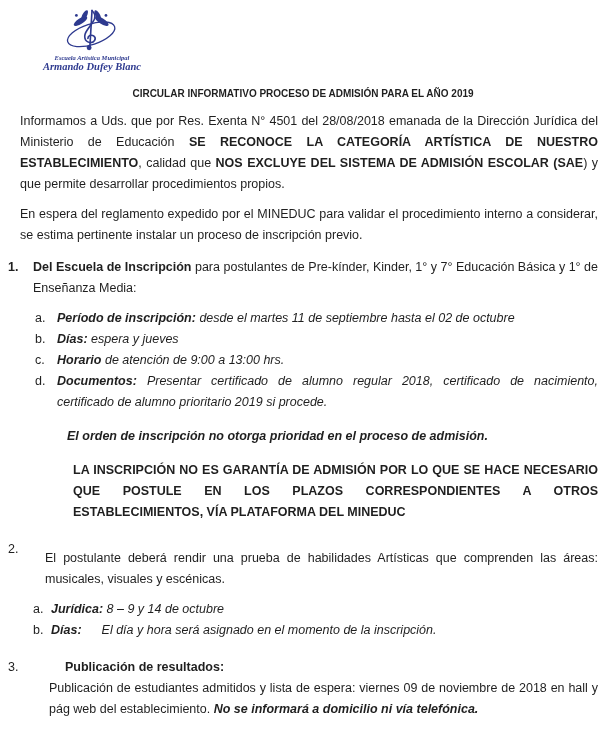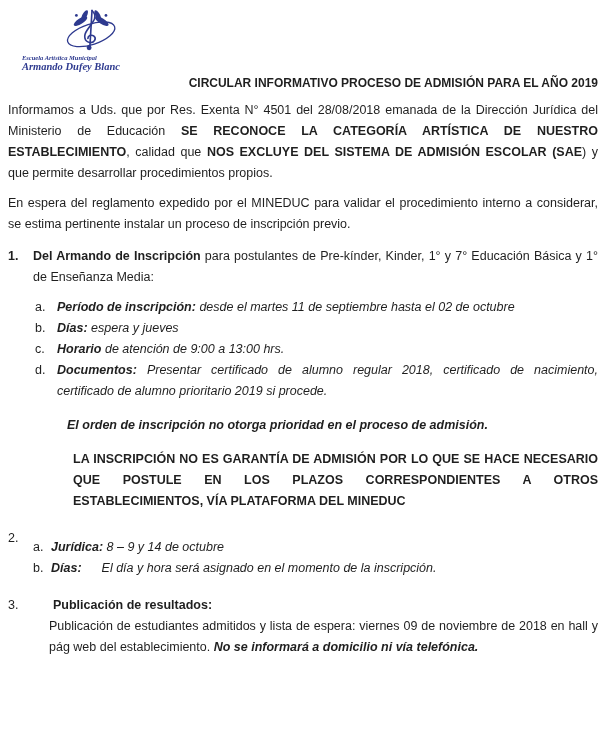--- a/index.html
+++ b/index.html
@@ -4,30 +4,30 @@
 <style>
   html,body{margin:0;padding:0;}
   body{
     width:607px;height:735px;overflow:hidden;background:#ffffff;
     font-family:"Liberation Sans","DejaVu Sans",sans-serif;
     color:#1f1f1f;font-size:12.5px;line-height:21px;
   }
   .page{padding:8px 9px 0 8px;width:590px;}
 
   
-  .logo-block{width:140px;margin-left:14px;}
+  .logo-block{width:140px;margin-left:14px;text-align:center;}
   .logo-mark{display:block;margin:0 auto;width:82px;height:46px;}
   .logo-line1{font-family:"Liberation Serif","DejaVu Serif",serif;font-style:italic;font-weight:bold;
     font-size:6.5px;line-height:7px;color:#2e3a8f;}
   .logo-line2{font-family:"Liberation Serif","DejaVu Serif",serif;font-style:italic;font-weight:bold;
     font-size:10.5px;line-height:12px;color:#2e3a8f;}
 
-  .title{margin:2px 0 0 0;text-align:right;font-size:12px;font-weight:bold;line-height:16px;}
+  .title{margin:13px 0 0 0;text-align:center;font-size:10px;font-weight:bold;line-height:16px;}
 
-  p{margin:9px 0 0 0;}
+  p{margin:9px 0 0 12px;}
   .just{text-align:justify;}
   .b{font-weight:bold;}
   .u{}
   .bi{font-weight:bold;font-style:italic;}
 
   .sec{display:flex;margin-top:11px;}
   .sec .num{width:25px;flex-shrink:0;}
   .sec .num.bold{font-weight:bold;}
   .sec-content{flex:1;text-align:justify;}
 
@@ -36,21 +36,21 @@
   .li-row .letter{width:22px;flex-shrink:0;}
   .li-row .li-text{flex:1;text-align:justify;font-style:italic;}
 
   .italic-note{margin:13px 0 0 34px;font-weight:bold;font-style:italic;}
   .caps-note{margin:13px 0 0 40px;font-weight:bold;text-align:justify;}
 
   .sub-list-2{margin:9px 0 0 0;}
   .sub-list-2 .letter{width:18px;flex-shrink:0;}
   .sub-list-2 .gap{display:inline-block;width:20px;}
 
-  .s3-heading{margin-left:20px;font-weight:bold;}
+  .s3-heading{margin-left:32px;font-weight:bold;}
   .s3-body{margin:0 0 0 16px;text-align:justify;}
 </style>
 </head>
 <body>
 
 <div class="page">
 
   <header class="logo-block">
     <svg class="logo-mark" viewBox="0 0 90 56" xmlns="http://www.w3.org/2000/svg">
       <g stroke="#2e3a8f" fill="none" stroke-width="1.6">
@@ -76,21 +76,21 @@
 
   <h1 class="title">CIRCULAR INFORMATIVO PROCESO DE ADMISIÓN PARA EL AÑO 2019</h1>
 
   <p class="just"><span>Informamos a Uds. que por Res. Exenta N° 4501 del 28/08/2018 emanada de la Dirección Jurídica del Ministerio de Educación </span><span class="b">SE RECONOCE LA CATEGORÍA ARTÍSTICA DE NUESTRO ESTABLECIMIENTO</span><span>, calidad que </span><span class="b">NOS EXCLUYE DEL SISTEMA DE ADMISIÓN ESCOLAR (SAE</span><span>) y que permite desarrollar procedimientos propios.</span></p>
 
   <p class="just">En espera del reglamento expedido por el MINEDUC para validar el procedimiento interno a considerar, se estima pertinente instalar un proceso de inscripción previo.</p>
 
   <div class="sec">
     <span class="num bold">1.</span>
     <div class="sec-content">
-      <div><span class="b">Del Armando de Inscripción</span><span> para postulantes de Pre-kínder, Kinder, 1° y 7° Educación Básica y 1° de Enseñanza Media:</span></div>
+      <div><span class="b">Del Escuela de Inscripción</span><span> para postulantes de Pre-kínder, Kinder, 1° y 7° Educación Básica y 1° de Enseñanza Media:</span></div>
 
       <div class="sub-list">
         <div class="li-row">
           <span class="letter">a.</span>
           <span class="li-text"><span class="b">Período de inscripción:</span><span> desde el martes 11 de septiembre hasta el 02 de octubre</span></span>
         </div>
         <div class="li-row">
           <span class="letter">b.</span>
           <span class="li-text"><span class="b">Días:</span><span> espera y jueves</span></span>
         </div>
@@ -106,20 +106,21 @@
 
       <p class="italic-note">El orden de inscripción no otorga prioridad en el proceso de admisión.</p>
 
       <p class="caps-note"><span>LA INSCRIPCIÓN NO ES GARANTÍA DE ADMISIÓN POR LO QUE SE HACE NECESARIO QUE POSTULE EN LOS PLAZOS CORRESPONDIENTES A OTROS ESTABLECIMIENTOS, </span><span class="u">VÍA PLATAFORMA DEL MINEDUC</span></p>
     </div>
   </div>
 
   <div class="sec" style="margin-top:16px;">
     <span class="num">2.</span>
     <div class="sec-content">
+      <p class="just">El postulante deberá rendir una prueba de habilidades Artísticas que comprenden las áreas: musicales, visuales y escénicas.</p>
 
       <div class="sub-list-2">
         <div class="li-row">
           <span class="letter">a.</span>
           <span class="li-text"><span class="b">Jurídica:</span><span> 8 – 9  y 14 de octubre</span></span>
         </div>
         <div class="li-row">
           <span class="letter">b.</span>
           <span class="li-text"><span class="b">Días:</span><span class="gap"></span><span>El día y hora será asignado en el momento de la inscripción.</span></span>
         </div>

